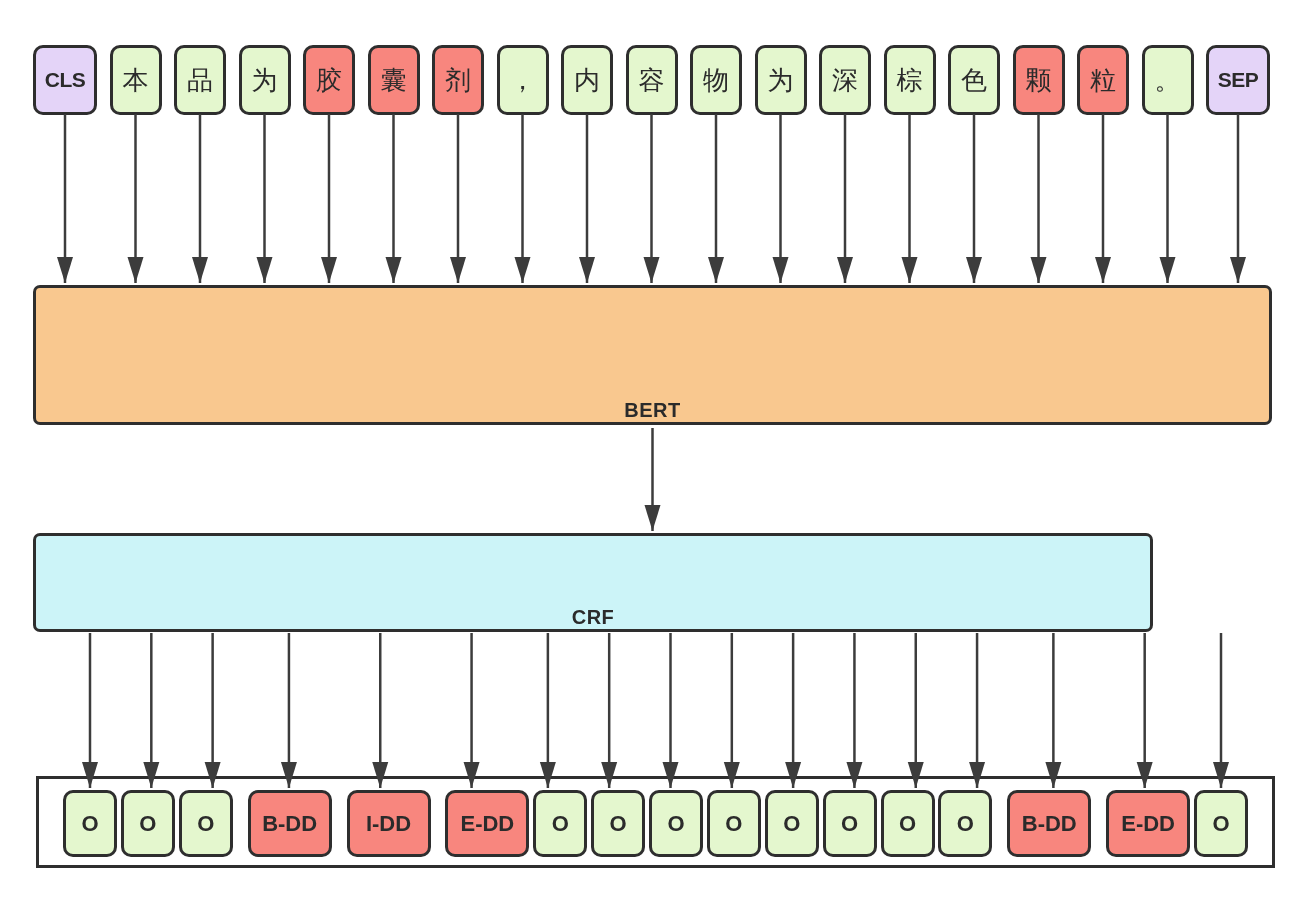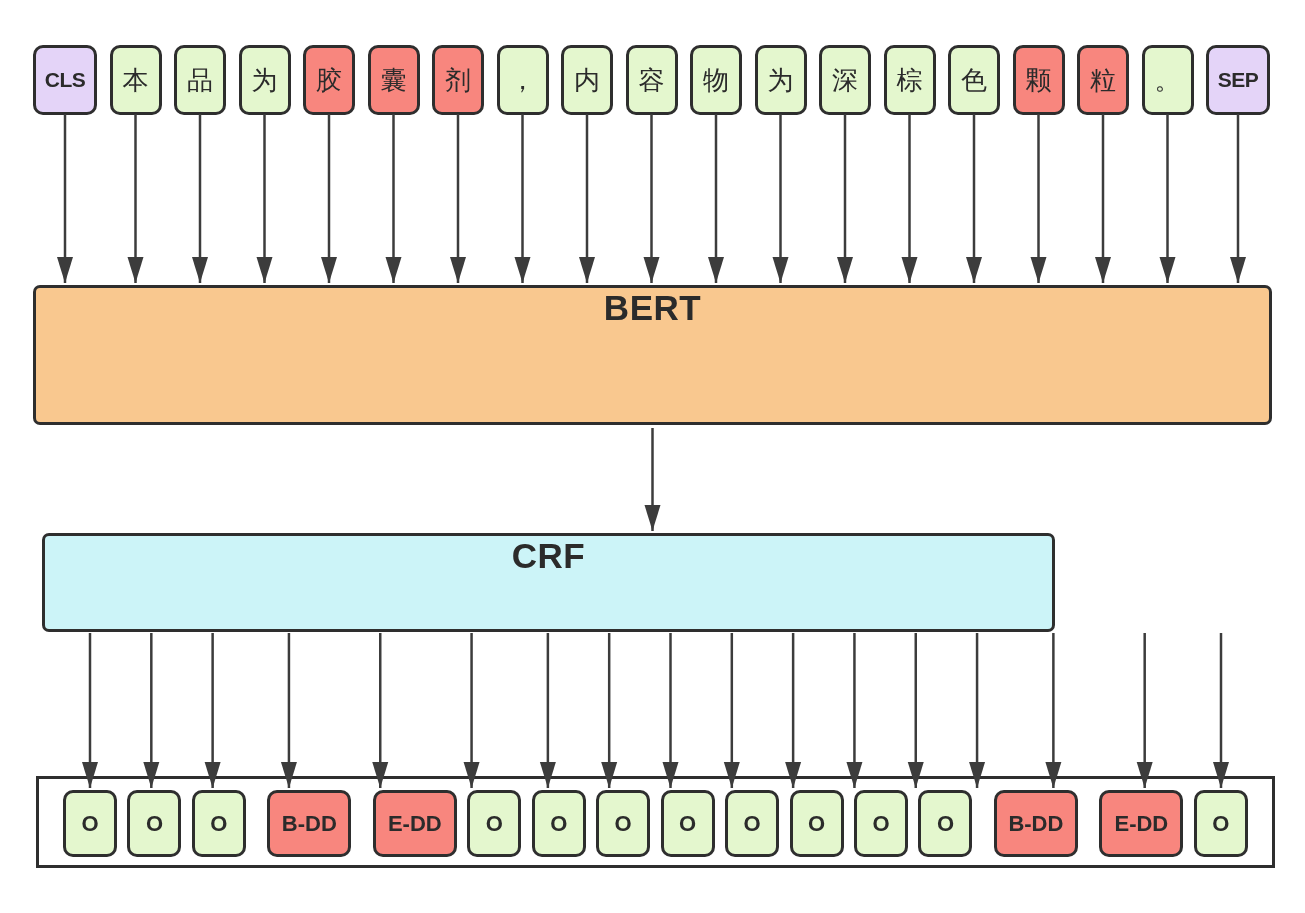--- a/index.html
+++ b/index.html
@@ -20,26 +20,26 @@
     border:3px solid var(--border);border-radius:10px;
     display:flex;align-items:center;justify-content:center;
     font-size:26px;font-weight:400;color:var(--text);
   }
   .token-box.normal{width:52px;background:var(--token-normal);}
   .token-box.entity{width:52px;background:var(--token-entity);}
   .token-box.special{width:64px;background:var(--token-special);font-size:21px;font-weight:bold;letter-spacing:-0.5px;}
   .block{
     position:absolute;box-sizing:border-box;
     border:3px solid var(--border);border-radius:7px;
-    display:flex;align-items:flex-start;justify-content:center;
-    font-size:35px;font-weight:bold;color:var(--text);
+    display:flex;align-items:flex-end;justify-content:center;
+    font-size:20px;font-weight:bold;color:var(--text);
     letter-spacing:0.5px;
   }
   .block.bert{left:33px;top:285px;width:1239px;height:140px;background:var(--bert-fill);}
-  .block.crf{left:42px;top:533px;width:1013px;height:99px;background:var(--crf-fill);}
+  .block.crf{left:33px;top:533px;width:1120px;height:99px;background:var(--crf-fill);}
   .output-container{
     position:absolute;left:36px;top:776px;width:1239px;height:92px;
     box-sizing:border-box;border:3px solid var(--border);background:#ffffff;
   }
   .label-row{
     display:flex;justify-content:space-between;align-items:flex-start;
     padding:11px 24px 0 24px;
   }
   .label-box{
     box-sizing:border-box;height:67px;
@@ -88,20 +88,21 @@
   <div class="block crf">
     <span>CRF</span>
   </div>
 
   <div class="output-container">
     <div class="label-row" id="label-row">
         <div class="label-box outside">O</div>
         <div class="label-box outside">O</div>
         <div class="label-box outside">O</div>
         <div class="label-box entity">B-DD</div>
+        <div class="label-box entity">I-DD</div>
         <div class="label-box entity">E-DD</div>
         <div class="label-box outside">O</div>
         <div class="label-box outside">O</div>
         <div class="label-box outside">O</div>
         <div class="label-box outside">O</div>
         <div class="label-box outside">O</div>
         <div class="label-box outside">O</div>
         <div class="label-box outside">O</div>
         <div class="label-box outside">O</div>
         <div class="label-box entity">B-DD</div>

